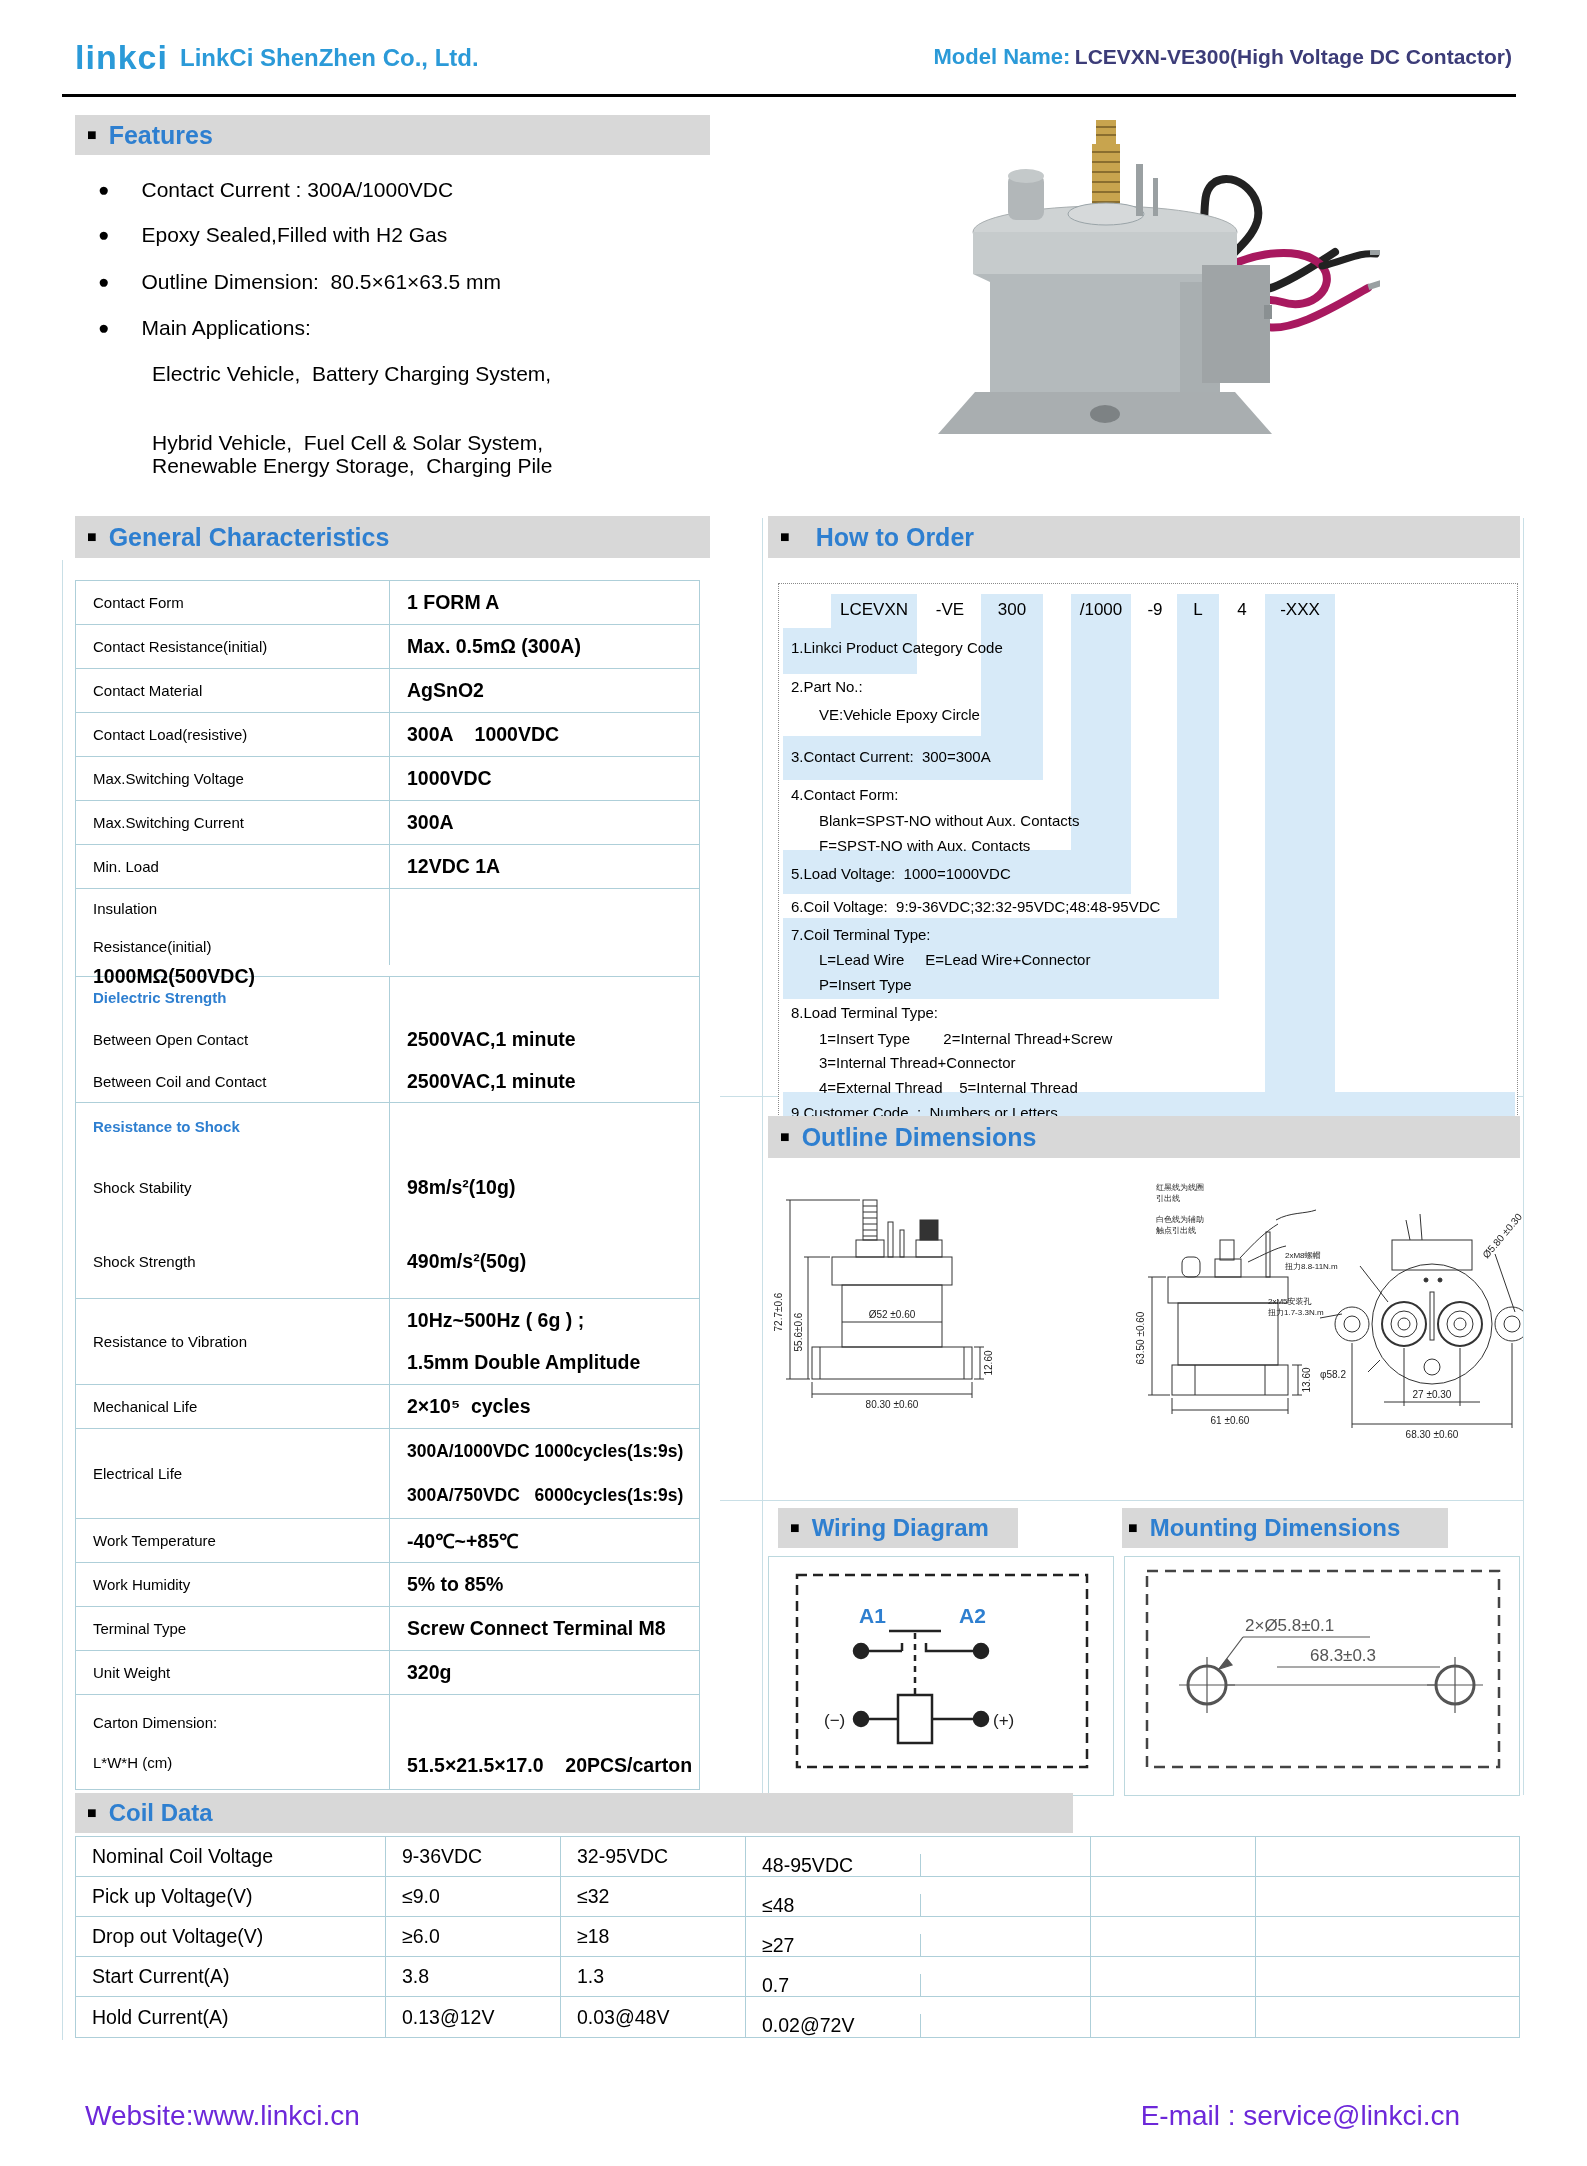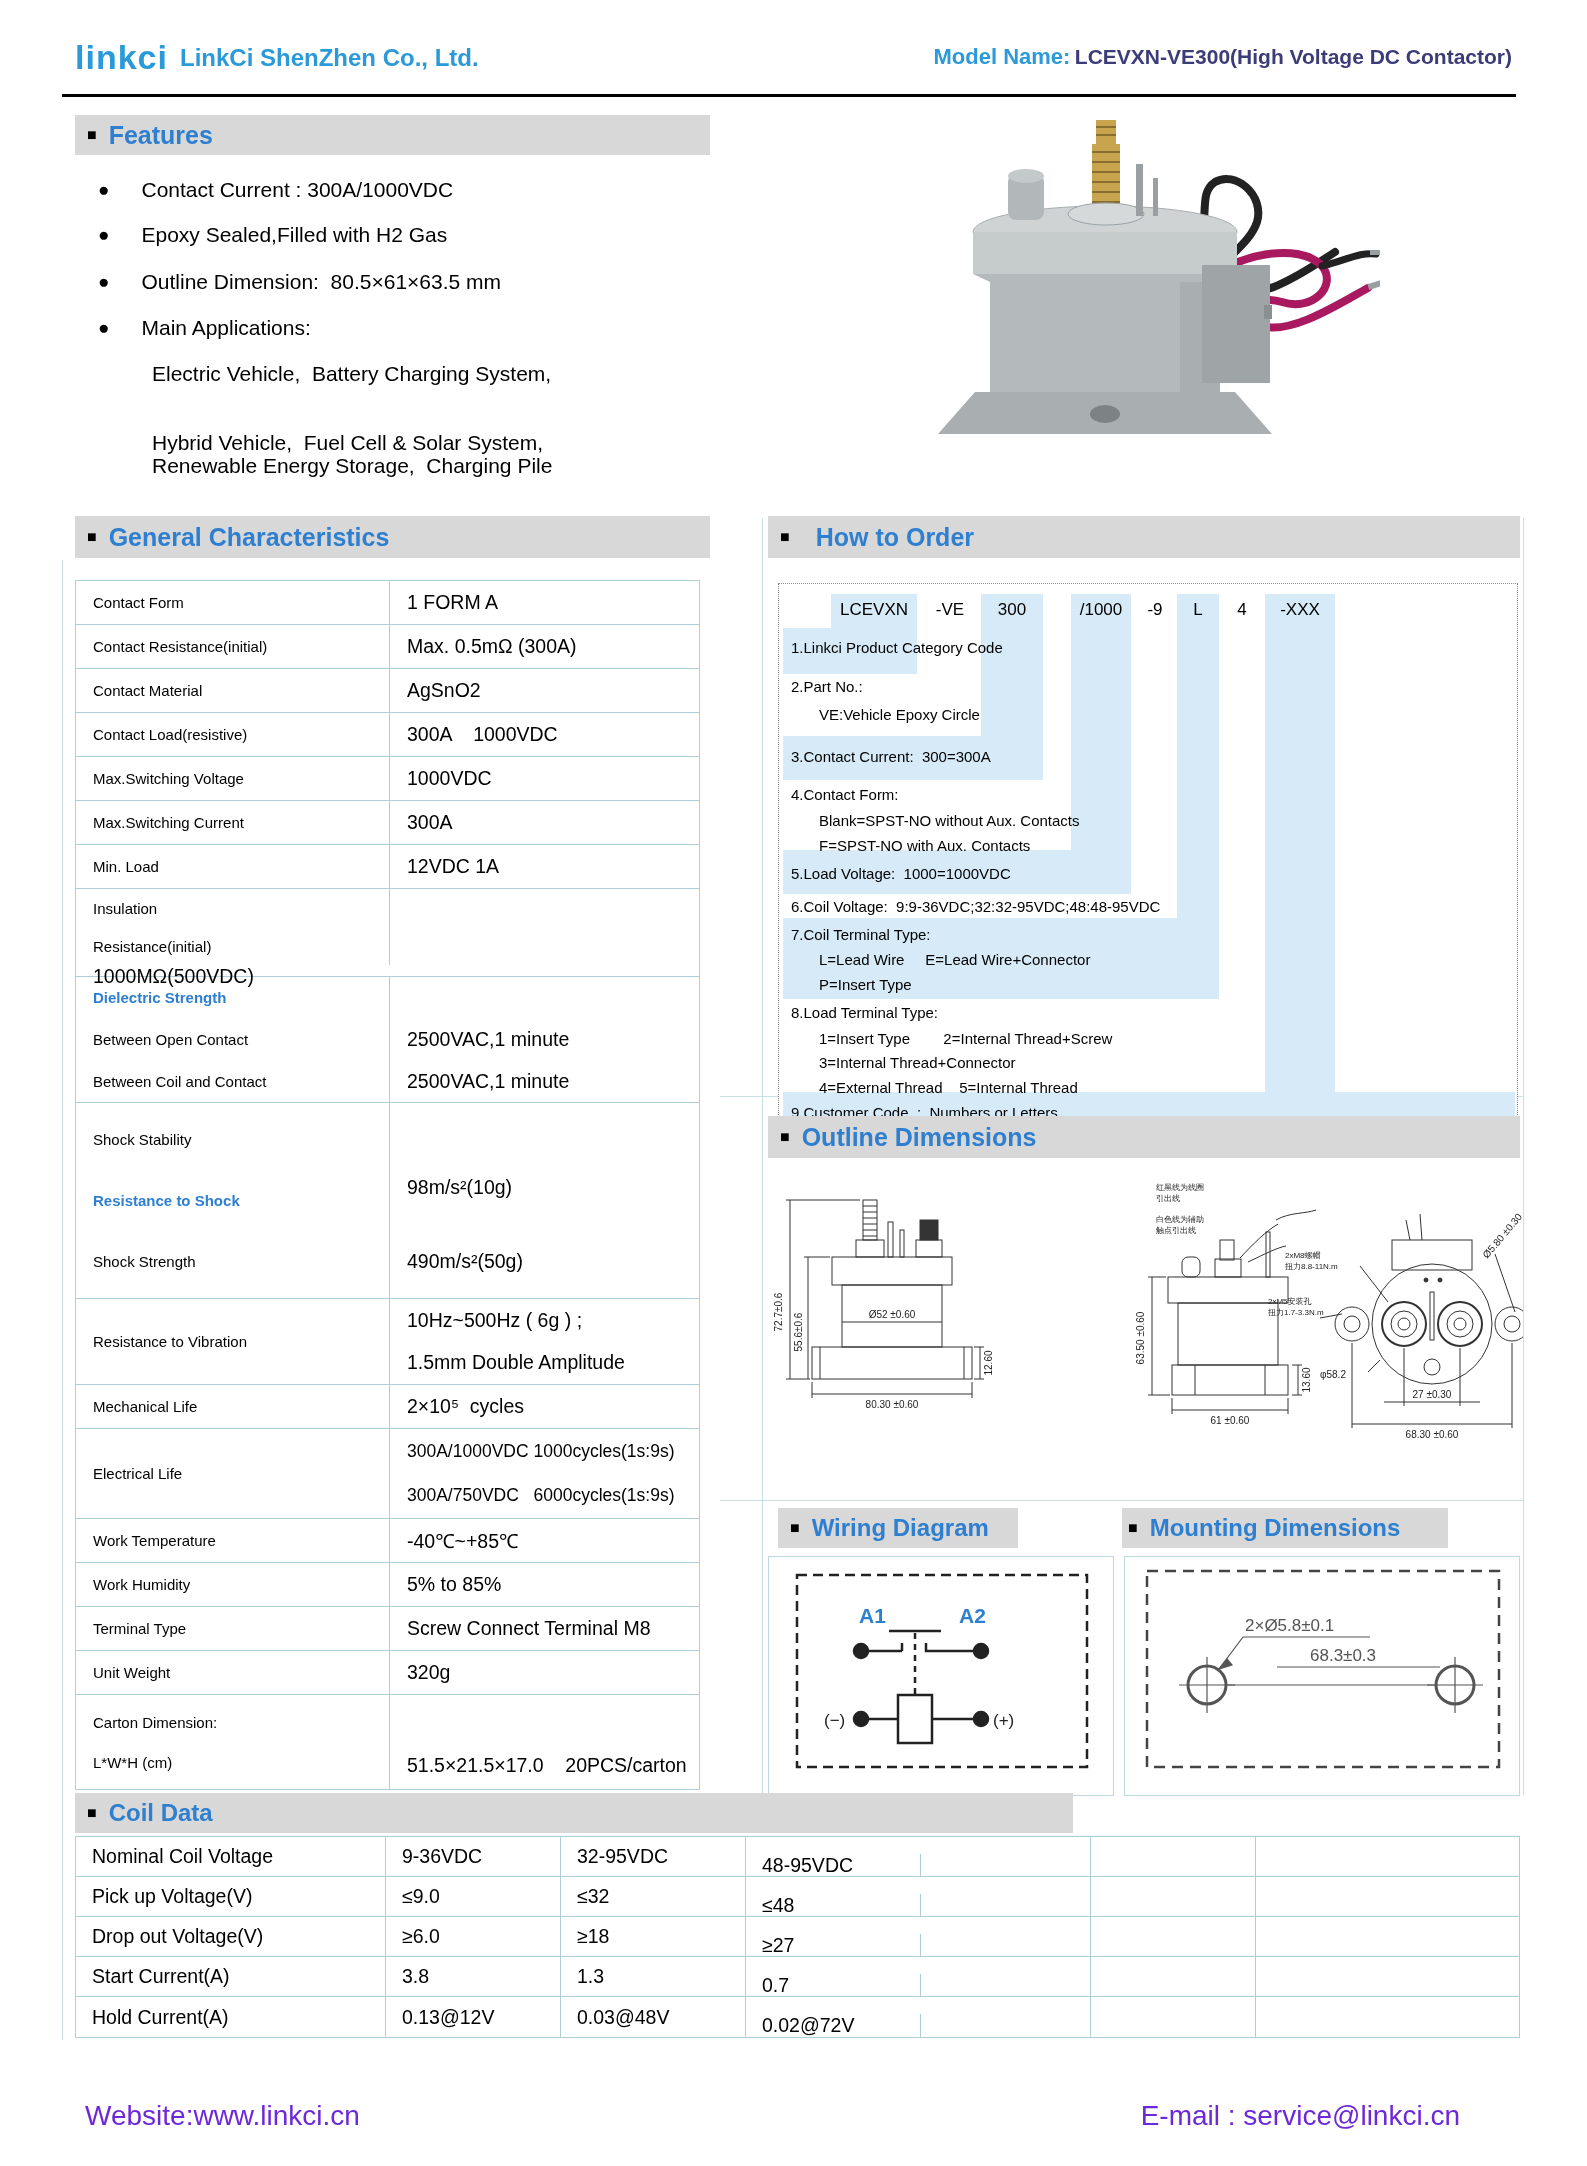--- a/index.html
+++ b/index.html
@@ -25,21 +25,21 @@
   .feat-line { font-size: 21px; display: flex; align-items: center; }
   .feat-line .bullet { font-size: 19px; margin-right: 32px; }
   .app-line { font-size: 21px; }
   
   .gtable { border: 1px solid #aecfd9; background: #fff; }
   .grow { display: flex; border-bottom: 1px solid #aecfd9; }
   .grow:last-child { border-bottom: none; }
   .gl { width: 314px; border-right: 1px solid #aecfd9; padding-left: 17px;
         display: flex; align-items: center; font-size: 15px; }
   .gv { flex: 1; padding-left: 17px; display: flex; align-items: center;
-        font-size: 19.5px; white-space: pre-wrap; }
+        font-size: 19.5px; white-space: pre-wrap; font-weight: bold; }
   .col { flex-direction: column; align-items: flex-start; justify-content: center; }
   .line { display: flex; align-items: center; width: 100%; }
   .bluehead { color: #2e7fd0; font-weight: bold; }
   
   .orderbox { border: 1px dotted #8a8a8a; background: #fff; }
   .stripe { position: absolute; background: #d7eaf8; }
   .band { position: absolute; background: #d7eaf8; }
   .codetok { position: absolute; height: 32px; display: flex; align-items: center;
              justify-content: center; font-size: 17px; }
   .codetok.blue { background: #d7eaf8; }
@@ -194,22 +194,22 @@
       <div class="line" style="height:42px;">Between Coil and Contact</div>
     </div>
     <div class="gv col">
       <div class="line" style="height:42px;"></div>
       <div class="line" style="height:42px;">2500VAC,1 minute</div>
       <div class="line" style="height:42px;">2500VAC,1 minute</div>
     </div>
   </div>
   <div class="grow" style="height:196px;">
     <div class="gl col">
+      <div class="line bluehead" style="height:48px;">Resistance to Shock</div>
       <div class="line" style="height:74px;">Shock Stability</div>
-      <div class="line bluehead" style="height:48px;">Resistance to Shock</div>
       <div class="line" style="height:74px;">Shock Strength</div>
     </div>
     <div class="gv col">
       <div class="line" style="height:48px;"></div>
       <div class="line" style="height:74px;">98m/s²(10g)</div>
       <div class="line" style="height:74px;">490m/s²(50g)</div>
     </div>
   </div>
   <div class="grow" style="height:86px;">
     <div class="gl">Resistance to Vibration</div>

